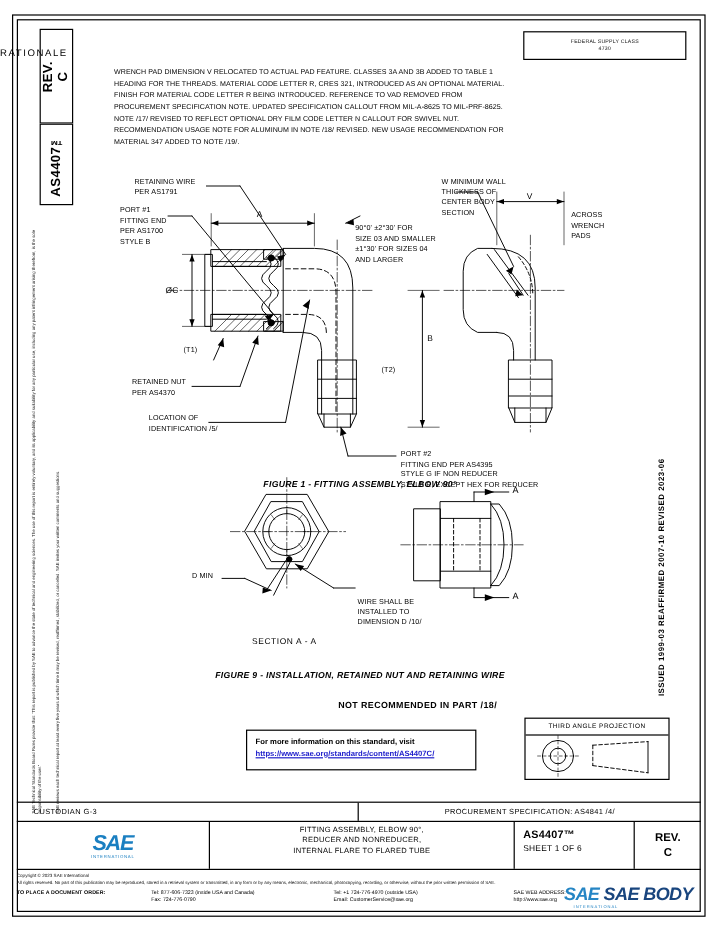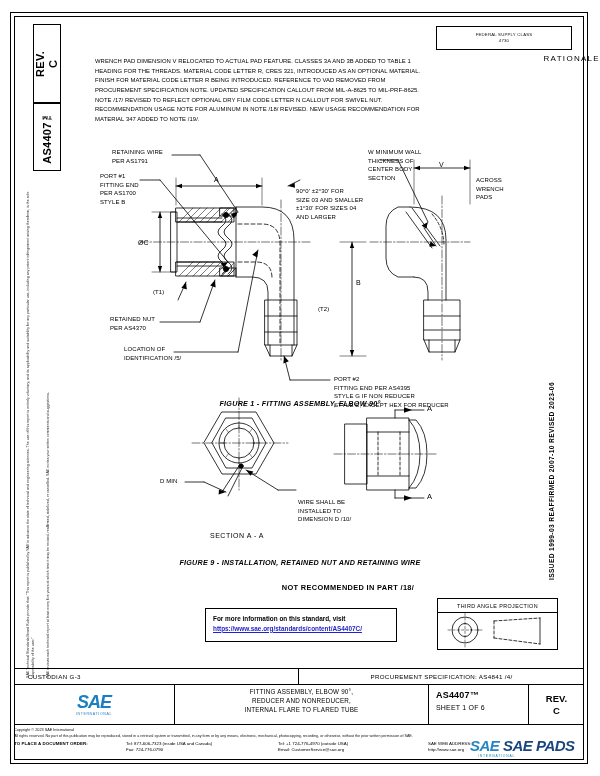--- a/index.html
+++ b/index.html
@@ -30,21 +30,21 @@
   
   #dates{position:absolute;left:548px;top:382px;width:18px;height:250px;}
   #dates .vtext{writing-mode:vertical-rl;transform:rotate(180deg);font-size:6.6px;
       font-weight:bold;letter-spacing:0.4px;white-space:nowrap;}
 
   
   #dwg-no-box{position:absolute;left:436px;top:26px;width:136px;height:24px;border:1px solid #000;
       box-sizing:border-box;display:flex;flex-direction:column;align-items:center;justify-content:center;}
   #dwg-no-box span{font-size:4.3px;line-height:1.3;letter-spacing:0.2px;color:#111;}
 
-  #rationale-title{position:absolute;left:0;top:54px;width:600px;text-align:right;font-size:8px;
+  #rationale-title{position:absolute;left:0;top:40px;width:600px;text-align:left;font-size:8px;
       letter-spacing:1.3px;}
   #rationale-body{position:absolute;left:95px;top:57px;width:400px;font-size:5.9px;line-height:1.63;
       letter-spacing:0.05px;text-align:left;}
   #rationale-body div{white-space:nowrap;}
 
   
   #canvas{position:absolute;left:0;top:0;width:600px;height:776px;pointer-events:none;}
 
   
   .ann{position:absolute;font-size:6px;line-height:1.42;letter-spacing:0.1px;white-space:pre;}
@@ -457,17 +457,17 @@
       </div>
       <div class="c4">
         <div>SAE WEB ADDRESS:</div>
         <div>http://www.sae.org</div>
       </div>
     </div>
   </div>
 
   <div id="watermark">
     <span>SAE</span>
-    <span class="wn">SAE PADS</span>
+    <span class="wn">SAE BODY</span>
   </div>
   <div id="wsub">INTERNATIONAL</div>
 
 </div>
 
 </body></html>

